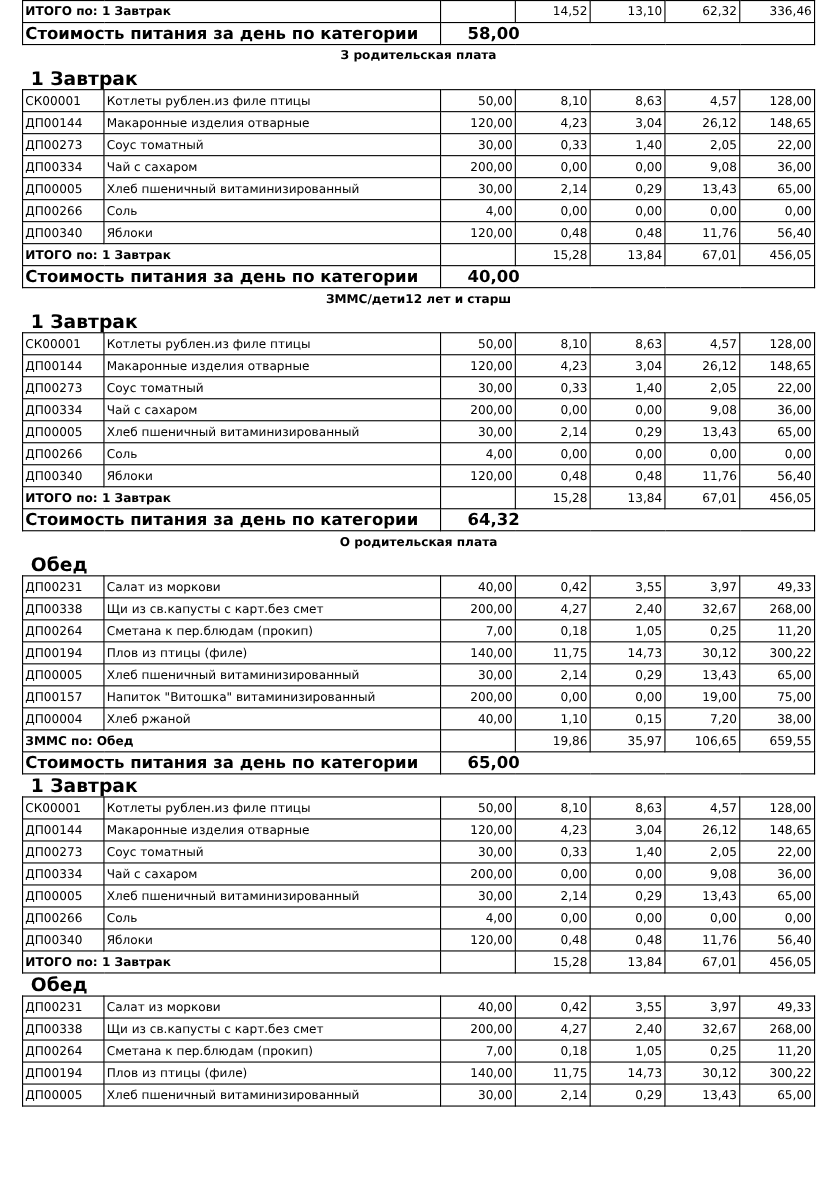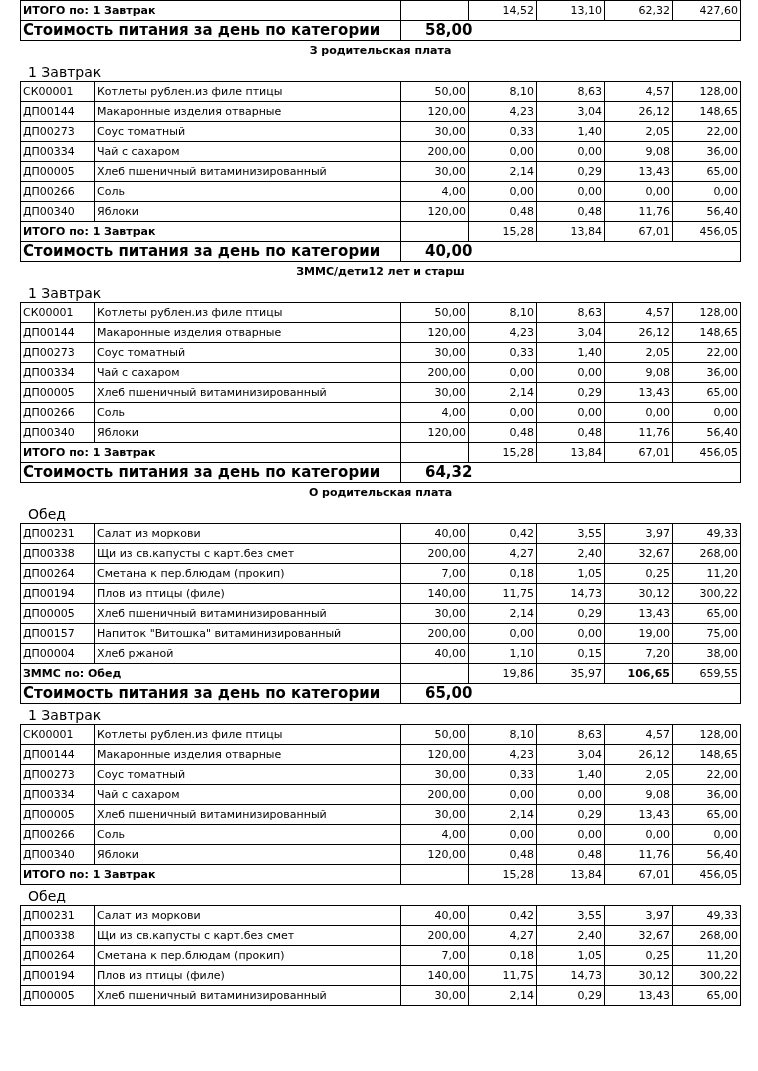--- a/index.html
+++ b/index.html
@@ -13,21 +13,21 @@
   col.c-name { width: 306px; }
   col.c-qty  { width: 68px; }
   col.c-n    { width: 68px; }
   td.num { text-align: right; }
   td.qty { text-align: right; }
   tr.total td { font-weight: bold; }
   tr.cost td { font-weight: bold; font-size: 15px; height: 19px; line-height: 19px; }
   tr.cost td.cost-val { padding-left: 24px; margin-top: 12px; }
   .section-title { text-align: center; font-weight: bold; font-size: 11px;
                    height: 20px; line-height: 20px; }
-  .meal-title { font-weight: normal; font-size: 14px; height: 20px; line-height: 22px;
+  .meal-title { font-weight: bold; font-size: 17px; height: 20px; line-height: 22px;
                 padding-left: 8px; }
 </style>
 </head>
 <body>
 
 <div id="doc">
 
   <table>
     <colgroup>
         <col class="c-code">
@@ -38,21 +38,21 @@
         <col class="c-n">
         <col class="c-n">
       </colgroup>
     <tbody>
         <tr class="total">
       <td colspan="2">ИТОГО по: 1 Завтрак</td>
       <td class="qty"></td>
       <td class="num" style="font-weight:normal">14,52</td>
       <td class="num" style="font-weight:normal">13,10</td>
       <td class="num" style="font-weight:normal">62,32</td>
-      <td class="num" style="font-weight:normal">427,60</td>
+      <td class="num" style="font-weight:normal">336,46</td>
     </tr>
     <tr class="cost">
       <td colspan="2">Стоимость питания за день по категории</td>
       <td colspan="5" class="cost-val">58,00</td>
     </tr>
   </tbody>
     </table>
 
   <div id="sections">
       <div>
@@ -314,21 +314,21 @@
               <td class="num">1,10</td>
               <td class="num">0,15</td>
               <td class="num">7,20</td>
               <td class="num">38,00</td>
             </tr>
             <tr class="total">
               <td colspan="2">ЗММС по: Обед</td>
               <td></td>
               <td class="num" style="font-weight:normal">19,86</td>
               <td class="num" style="font-weight:normal">35,97</td>
-              <td class="num" style="font-weight:bold">106,65</td>
+              <td class="num" style="font-weight:normal">106,65</td>
               <td class="num" style="font-weight:normal">659,55</td>
             </tr>
             <tr class="cost">
               <td colspan="2">Стоимость питания за день по категории</td>
               <td colspan="5" class="cost-val">65,00</td>
             </tr>
           </tbody>
         </table>
       </div>
       <div>

